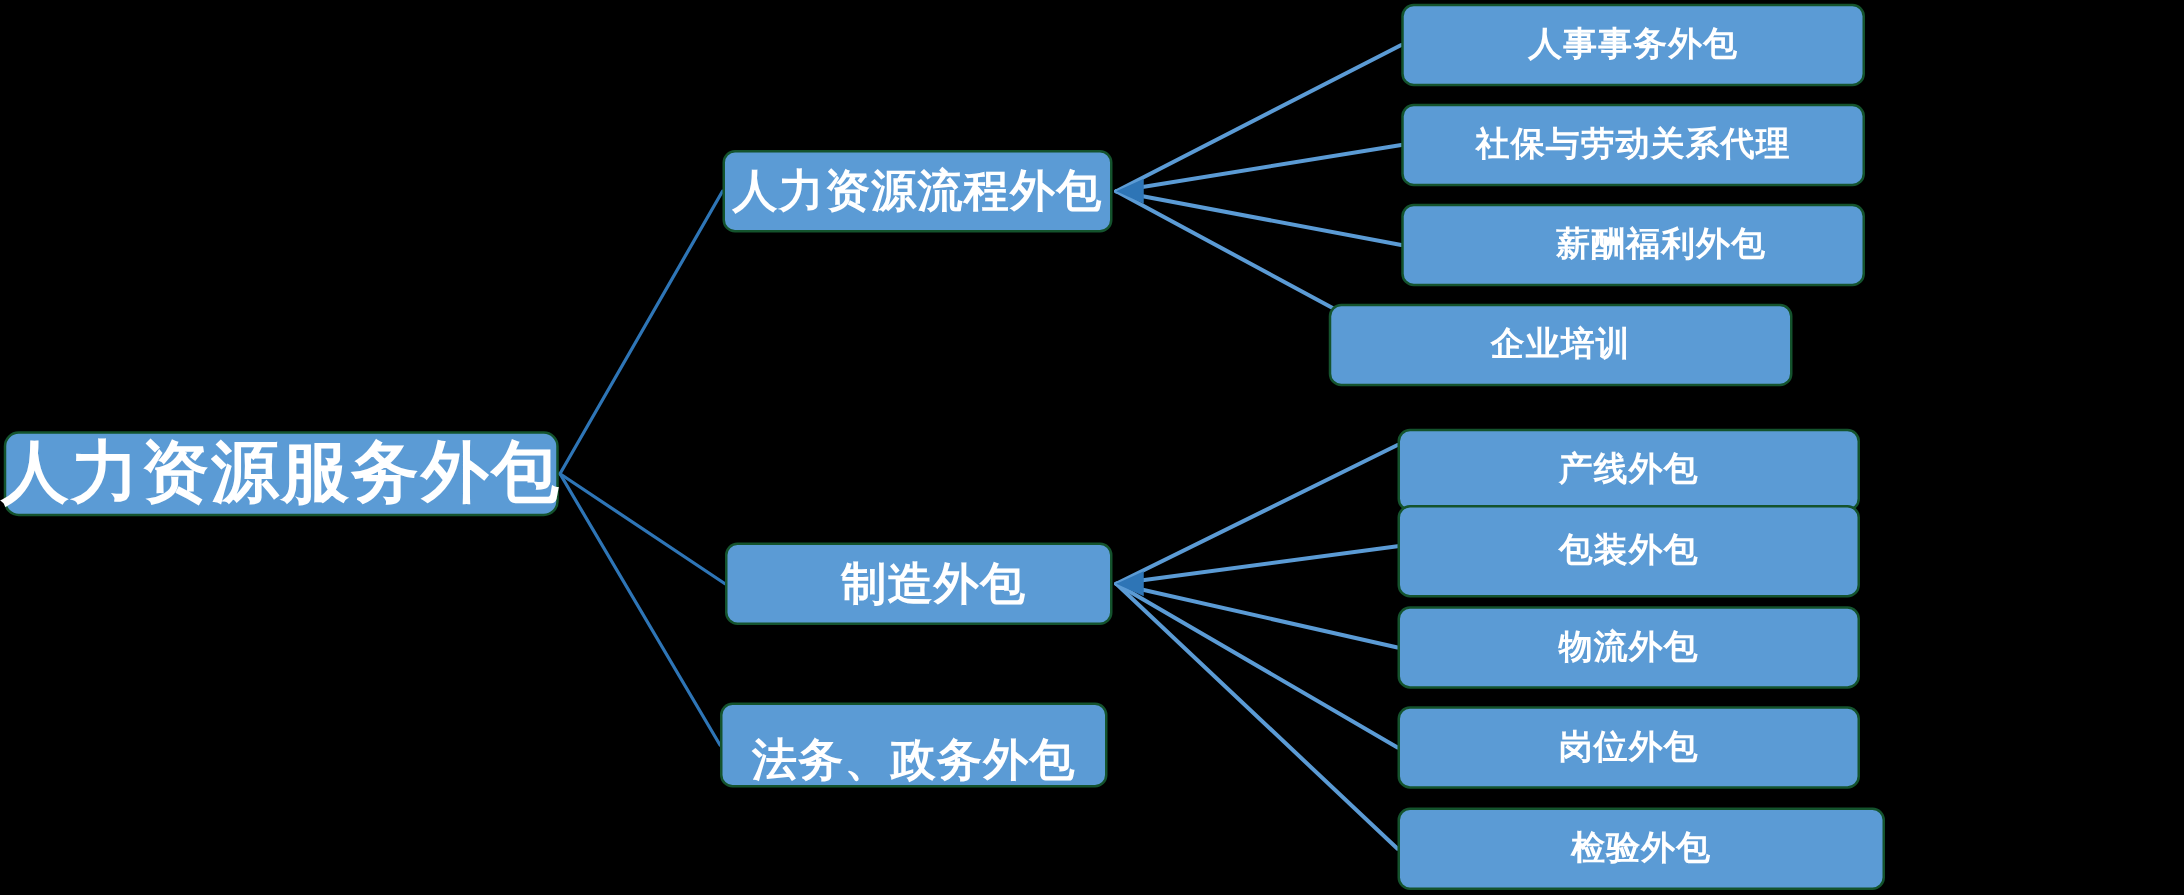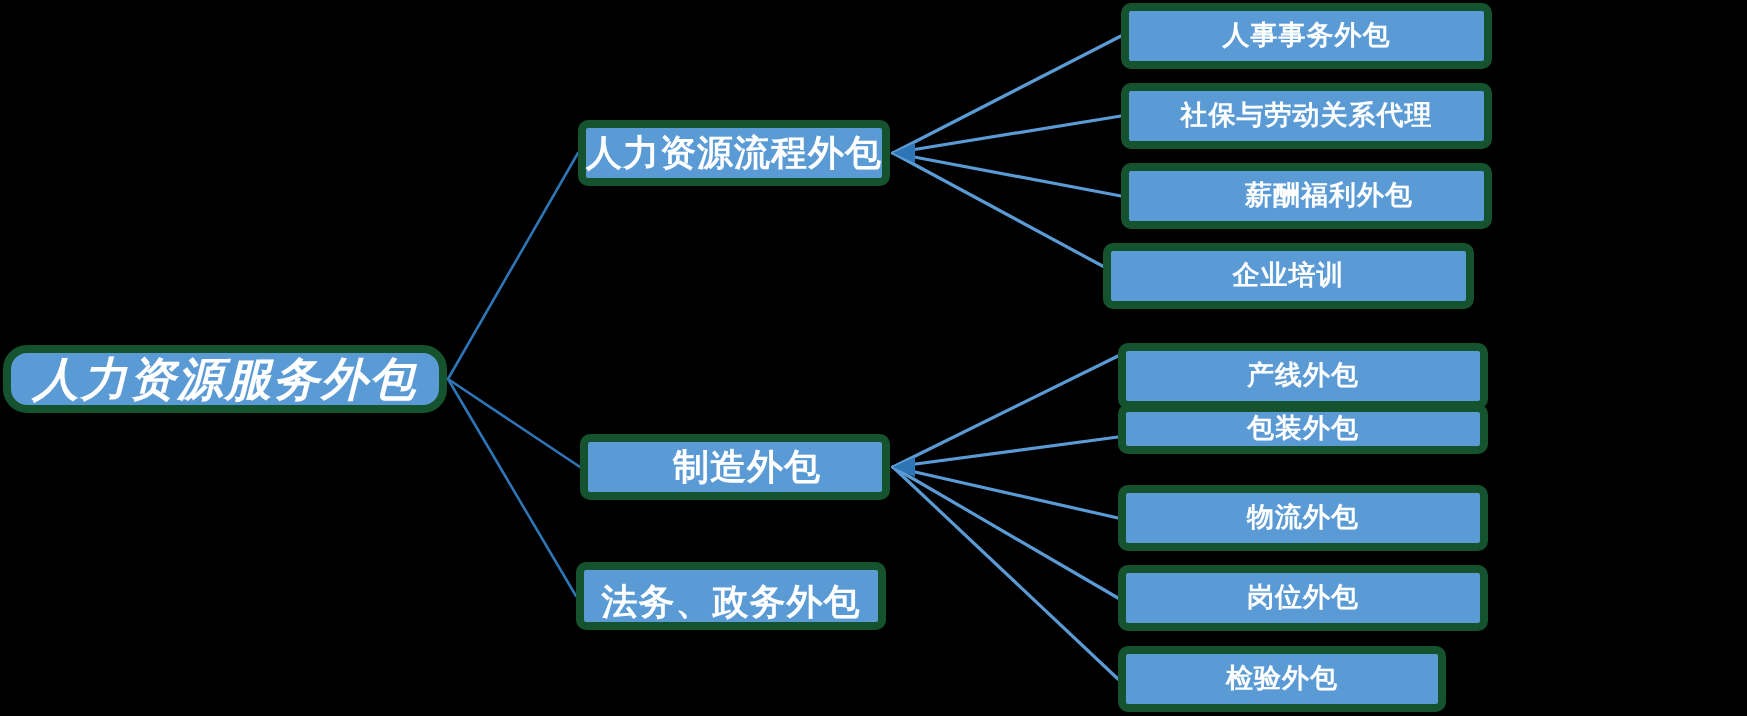--- a/index.html
+++ b/index.html
@@ -23,34 +23,33 @@
     height: 716px;
     pointer-events: none;
   }
   .node {
     position: absolute;
     box-sizing: border-box;
     display: flex;
     align-items: center;
     justify-content: center;
     background: #5B9BD5;
-    border: 8px solid #14532d;
+    border: 2px solid #14532d;
     border-radius: 10px;
     color: #FFFFFF;
     text-align: center;
     line-height: 1.1;
     white-space: nowrap;
     z-index: 2;
   }
   .node.root {
-    font-size: 46px;
+    font-size: 54px;
     font-weight: bold;
     letter-spacing: 2px;
-    border-radius: 24px;
-    font-style: italic;
+    border-radius: 12px;
   }
   .node.mid {
     font-size: 36px;
     font-weight: bold;
     letter-spacing: 1px;
   }
   .node.leaf {
     font-size: 27px;
     font-weight: bold;
     letter-spacing: 1px;
@@ -108,37 +107,37 @@
   </div>
 
   <div class="node leaf" style="left:1121px; top:83px; width:371px; height:66px;text-align:right;">
     <span>社保与劳动关系代理</span>
   </div>
 
   <div class="node leaf" style="left:1121px; top:163px; width:371px; height:66px;padding-left:45px;">
     <span>薪酬福利外包</span>
   </div>
 
-  <div class="node leaf" style="left:1103px; top:243px; width:371px; height:66px;">
+  <div class="node leaf" style="left:1063px; top:243px; width:371px; height:66px;">
     <span>企业培训</span>
   </div>
 
   <div class="node leaf" style="left:1118px; top:323px; width:370px; height:66px;margin-top:20px;">
     <span>产线外包</span>
   </div>
 
-  <div class="node leaf" style="left:1118px; top:404px; width:370px; height:50px;">
+  <div class="node leaf" style="left:1118px; top:404px; width:370px; height:74px;">
     <span>包装外包</span>
   </div>
 
   <div class="node leaf" style="left:1118px; top:485px; width:370px; height:66px;">
     <span>物流外包</span>
   </div>
 
   <div class="node leaf" style="left:1118px; top:565px; width:370px; height:66px;align-items:center;">
     <span>岗位外包</span>
   </div>
 
-  <div class="node leaf" style="left:1118px; top:646px; width:328px; height:66px;">
+  <div class="node leaf" style="left:1118px; top:646px; width:390px; height:66px;">
     <span>检验外包</span>
   </div>
 
 </div>
 
 </body></html>

